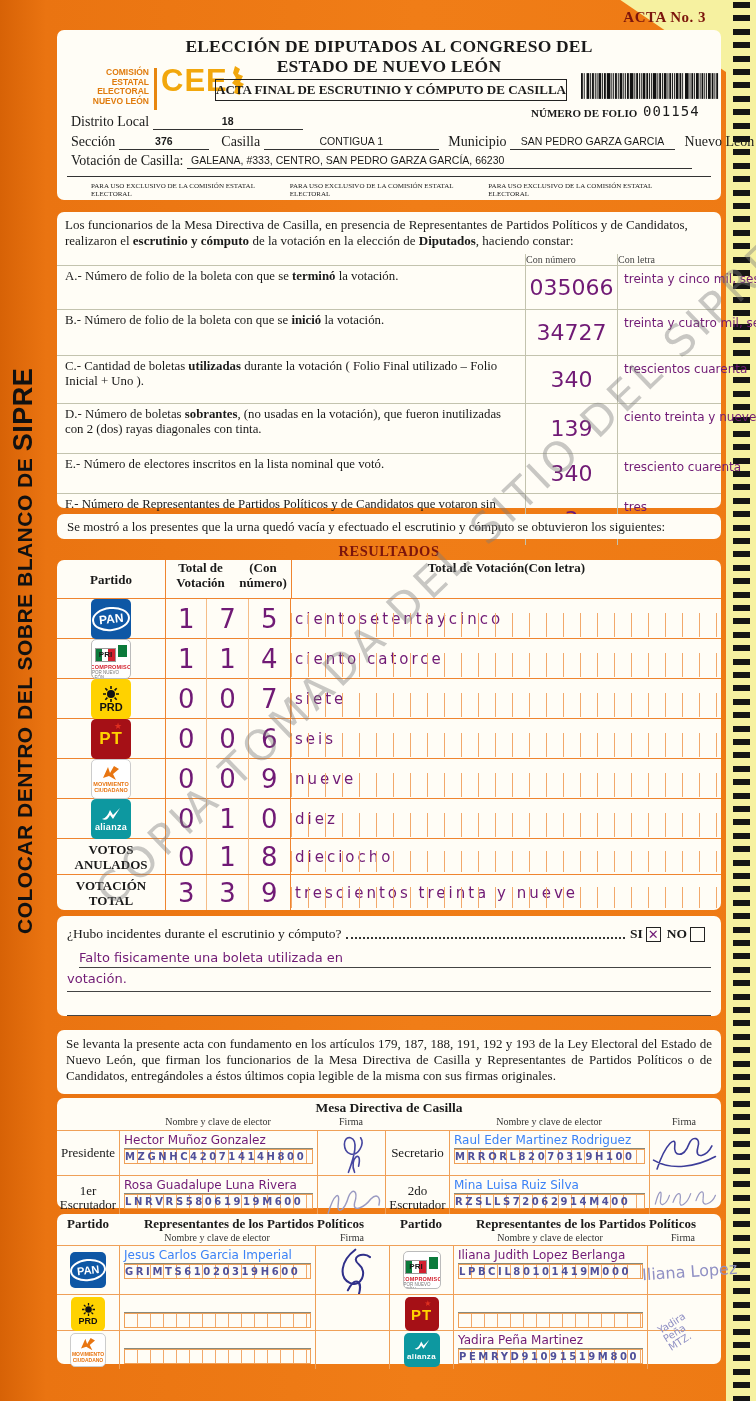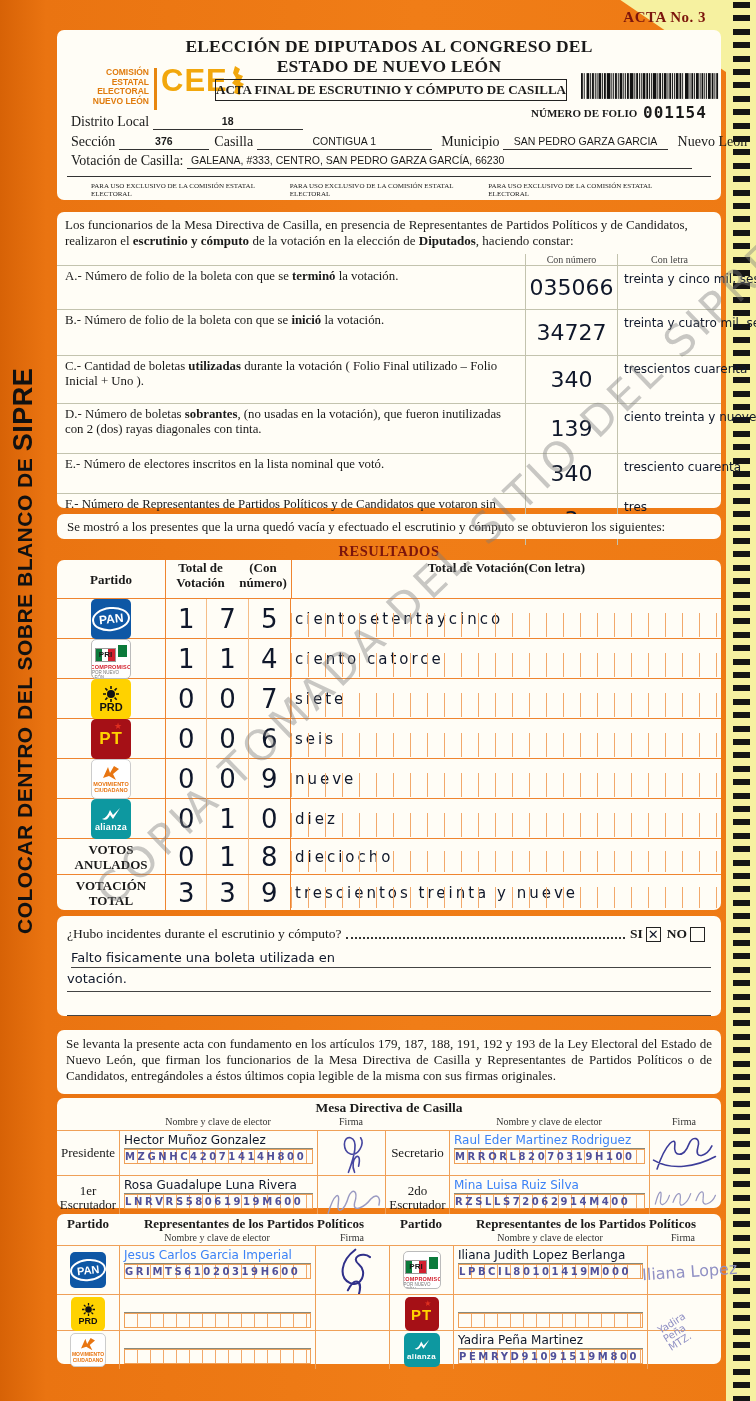--- a/index.html
+++ b/index.html
@@ -8,21 +8,21 @@
   .sheet{position:absolute;inset:0;background:linear-gradient(90deg,#d76206 0,#ea7411 46px,#f07d17 55%,#ee7a14 100%)}
   
   .binding{position:absolute;right:0;top:0;width:30px;height:100%;background:#f6f1a0}
   .dashes{position:absolute;right:6px;top:2px;width:17px;height:100%;
     background:repeating-linear-gradient(to bottom,#151515 0 6px,transparent 6px 13.4px)}
   .wedge{position:absolute;right:30px;top:0;width:120px;height:72px;background:#f6f1a0;
     clip-path:polygon(100% 0,100% 100%,12% 0)}
   .acta-no{position:absolute;top:9px;right:50px;font-weight:bold;font-size:15px;color:#7c150c;letter-spacing:.5px}
   .card{position:absolute;left:57px;width:664px;background:#fffdf6;border-radius:7px}
   
-  .hw{font-family:"DejaVu Sans",sans-serif;color:#0f172a}
+  .hw{font-family:"DejaVu Sans",sans-serif;color:#701a75}
   .pen{color:#3b82f6}
   .hwnum{font-size:22px;line-height:1}
   
   .ticks{position:relative}
   .ticks::before{content:"";position:absolute;left:0;right:2px;bottom:2px;height:60%;
     background:repeating-linear-gradient(to right,#f2a96b 0 1px,transparent 1px 17px)}
   .clave{border:1px solid #efa058;height:15px;line-height:13px;white-space:nowrap;overflow:hidden;
     background:repeating-linear-gradient(to right,transparent 0 12px,#f2a96b 12px 13px);
     font-family:"DejaVu Sans",sans-serif;font-weight:bold;font-size:10px;letter-spacing:2.6px;color:#50509a}
   .nameline{display:block;border-bottom:1px solid #8a8a7a;height:16px;line-height:14px;
@@ -31,31 +31,31 @@
   .h-title{position:absolute;left:0;width:100%;text-align:center;font-weight:bold;font-size:17.5px;letter-spacing:.2px}
   .org{position:absolute;left:12px;top:38px;width:80px;text-align:right;
     font-family:"Liberation Sans",sans-serif;font-weight:bold;font-size:8.5px;line-height:9.5px;color:#e07c0e}
   .org-bar{position:absolute;left:97px;top:38px;width:3px;height:42px;background:#e8870f}
   .cee{position:absolute;left:104px;top:33px;font-family:"Liberation Sans",sans-serif;
     font-weight:bold;font-size:31px;color:#f2a70c;letter-spacing:1px;display:flex;align-items:center}
   .subbox{position:absolute;left:158px;top:49px;width:352px;height:22px;border:1.5px solid #222;
     text-align:left;font-weight:bold;font-size:13px;line-height:19px}
   .folio-label{position:absolute;left:474px;top:77px;font-weight:bold;font-size:11px}
   .folio-value{position:absolute;left:586px;top:73px;font-family:"DejaVu Sans Mono",monospace;
-    font-size:16px;font-weight:bold;letter-spacing:1px}
+    font-size:14px;font-weight:normal;letter-spacing:1px}
   .fline{position:absolute;font-size:14px}
   .u{display:inline-block;border-bottom:1px solid #333;text-align:center;
     font-family:"Liberation Sans",sans-serif;font-size:10.5px;line-height:15px;vertical-align:bottom;height:16px}
   .sep{position:absolute;left:10px;right:10px;top:146px;border-top:1px solid #333}
   .parauso{position:absolute;left:0;top:152px;width:100%;display:flex;justify-content:space-between;
     padding:0 34px;font-size:7px;color:#222}
   
   .intro{padding:5px 8px 0 8px;font-size:13px;line-height:16px}
   .cnt{position:absolute;left:0;right:0;top:42px}
-  .cnt-head{display:grid;grid-template-columns:468px 92px 1fr;font-size:10px;color:#444;text-align:center}
+  .cnt-head{display:grid;grid-template-columns:468px 92px 1fr;font-size:10px;color:#444;}
   .cnt-head span{border-left:1px solid #c3c3ae;border-bottom:0}
   .cnt-row{display:grid;grid-template-columns:468px 92px 1fr;border-top:1px solid #c3c3ae}
   .cnt-row .lbl{padding:3px 4px 3px 8px;font-size:12.8px;line-height:14.5px}
   .cnt-row .vnum{border-left:1px solid #c3c3ae;display:flex;align-items:center;justify-content:center}
   .cnt-row .vlet{border-left:1px solid #c3c3ae;padding:6px 2px 2px 6px;font-size:12px;white-space:nowrap;overflow:visible}
   
   .res-title{position:absolute;left:57px;width:664px;text-align:center;font-weight:bold;
     font-size:14.5px;color:#7c150c;letter-spacing:.5px}
   .r-head{display:grid;grid-template-columns:108px 126px 1fr;text-align:center;font-weight:bold;
     font-size:13px;line-height:15px;align-items:center;height:38px}
@@ -88,21 +88,21 @@
   .logo-mc{background:#fff;border:1px solid #ccc}
   .mc-txt{color:#e87511;font-weight:bold;font-size:5.5px;line-height:6px;text-align:center}
   .logo-al{background:#0d98a0}
   .al-txt{color:#fff;font-weight:bold;font-size:9px;line-height:9px;letter-spacing:.3px}
   
   .inc-line1{display:flex;align-items:flex-end;padding:10px 10px 0 10px;font-size:13.5px}
   .leader{flex:1;border-bottom:2px dotted #333;margin:0 5px 3px 5px;height:10px}
   .chk{width:15px;height:15px;border:1.5px solid #222;margin:0 6px 0 3px;display:inline-flex;
     align-items:center;justify-content:center;font-size:13px;font-weight:bold}
   .inc-line2{display:flex;align-items:flex-end;padding:8px 10px 0 10px;font-size:13.5px}
-  .wline{flex:1;border-bottom:1px solid #444;margin-left:4px;height:18px;line-height:16px}
+  .wline{flex:1;border-bottom:1px solid #444;margin-left:12px;height:18px;line-height:16px}
   .blank-line{margin:0 10px;border-bottom:1px solid #444;height:24px;line-height:22px}
   
   .grid6{display:grid}
   .mesa-grid{grid-template-columns:62px 198px 68px 64px 200px 70px}
   .reps-grid{grid-template-columns:62px 196px 74px 64px 194px 72px}
   .gcell{border-left:1px solid #efa058;padding:2px 4px;position:relative}
   .gcell:first-child{border-left:none}
   .growsep{border-top:1px solid #efa058}
   .rolecell{display:flex;align-items:center;justify-content:center;text-align:center;
     font-size:13px;line-height:14px;padding:0 2px}
@@ -221,21 +221,21 @@
     <div class="folio-value">001154</div>
 
     <div class="fline" style="left:14px;top:84px">
       <span>Distrito Local</span>
       <span class="u" style="width:150px;font-weight:bold">18</span>
     </div>
 
     <div class="fline" style="left:14px;top:104px;white-space:nowrap">
       <span>Sección</span>
       <span class="u" style="width:90px;font-weight:bold">376</span>
-      <span style="margin-left:2px">Casilla</span>
+      <span style="margin-left:9px">Casilla</span>
       <span class="u" style="width:175px">CONTIGUA 1</span>
       <span style="margin-left:6px">Municipio</span>
       <span class="u" style="width:165px">SAN PEDRO GARZA GARCIA</span>
       <span style="margin-left:6px">Nuevo León</span>
     </div>
 
     <div class="fline" style="left:14px;top:123px;white-space:nowrap">
       <span>Votación de Casilla:</span>
       <span class="u" style="width:505px;text-align:left;padding-left:4px">GALEANA, #333, CENTRO, SAN PEDRO GARZA GARCÍA, 66230</span>
     </div>

